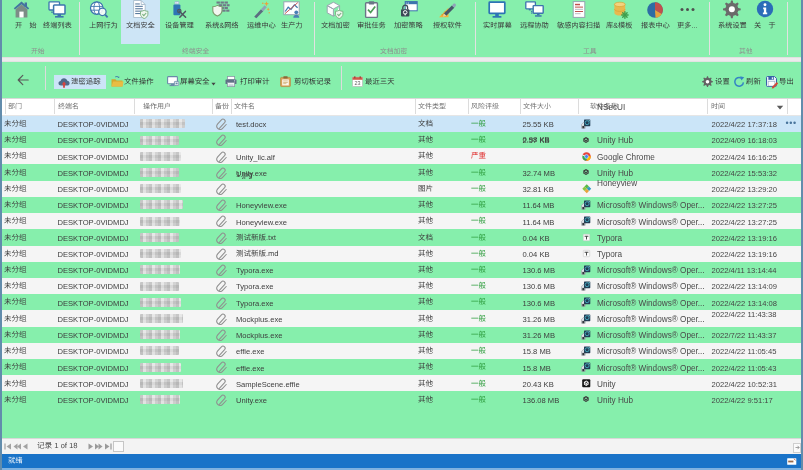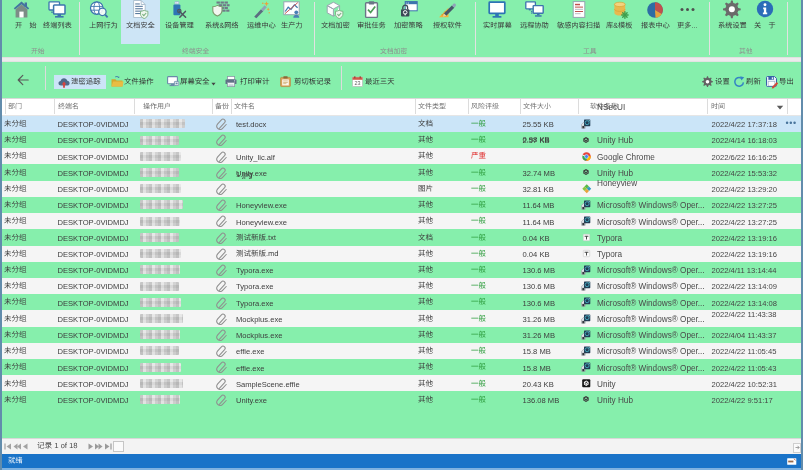--- a/index.html
+++ b/index.html
@@ -488,21 +488,21 @@
       <use href="#t_qt" fill="#3d3d3d"></use>
     </svg>
 <svg class="t" style="left:471.0px;top:136.2px" width="15.0" height="7.5" viewBox="0 0 15.0 7.5">
       <use href="#t_yb" fill="#2f9e3f"></use>
     </svg>
 <span class="lat" style="left:522.5px;top:136.4px">2.57 KB</span>
 <svg class="ic" style="left:582.5px;top:136.7px" width="6" height="6" viewBox="0 0 6 6">
       <use href="#uhub"></use>
     </svg>
 <span class="lat sn" style="left:597px;top:136.4px;color:#4a4a4a">Unity Hub</span>
-<span class="lat" style="left:711.5px;top:136.4px;color:#454545">2022/4/14 16:18:03</span>
+<span class="lat" style="left:711.5px;top:136.4px;color:#454545">2022/4/09 16:18:03</span>
 <div class="ab" style="left:2px;top:148.1px;width:799px;height:16.22px;background:#f5f5f5"></div>
 <svg class="t" style="left:4.0px;top:152.4px" width="22.5" height="7.5" viewBox="0 0 22.5 7.5">
       <use href="#t_wfz" fill="#3d3d3d"></use>
     </svg>
 <span class="lat" style="left:57.5px;top:152.6px">DESKTOP-0VIDMDJ</span>
 <div class="blur" style="left:139.5px;top:151.7px;width:41px"></div>
 <svg class="ic" style="left:216px;top:150.5px" width="11" height="12" viewBox="0 0 11 12">
       <use href="#clip"></use>
     </svg>
 <span class="lat" style="left:236px;top:152.6px">Unity_lic.alf</span>
@@ -514,21 +514,21 @@
     </svg>
 <span class="lat" style="left:522.5px;top:135px">0.98 KB</span>
 <svg class="ic" style="left:581.5px;top:151.7px" width="9" height="9" viewBox="0 0 9 9">
 <circle cx="4.5" cy="4.5" r="4.3" fill="#e8453c"></circle>
 <path d="M4.5 4.5 L0.8 6.8 A4.3 4.3 0 0 1 0.5 2.4 Z" fill="#fff"></path>
 <path d="M0.4 3.4 A4.3 4.3 0 0 0 4 8.8 L5.8 5.6 Z" fill="#34a853"></path>
 <path d="M4.6 8.8 A4.3 4.3 0 0 0 8.8 4.2 L5.6 4 Z" fill="#fbbc05"></path>
 <circle cx="4.5" cy="4.5" r="1.9" fill="#4285f4" stroke="#fff" stroke-width="0.5"></circle>
     </svg>
 <span class="lat sn" style="left:597px;top:152.6px;color:#4a4a4a">Google Chrome</span>
-<span class="lat" style="left:711.5px;top:152.6px;color:#454545">2022/6/22 16:16:25</span>
+<span class="lat" style="left:711.5px;top:152.6px;color:#454545">2022/4/24 16:16:25</span>
 <svg class="t" style="left:4.0px;top:168.7px" width="22.5" height="7.5" viewBox="0 0 22.5 7.5">
       <use href="#t_wfz" fill="#3d3d3d"></use>
     </svg>
 <span class="lat" style="left:57.5px;top:168.9px">DESKTOP-0VIDMDJ</span>
 <div class="blur" style="left:139.5px;top:168.0px;width:39px"></div>
 <svg class="ic" style="left:216px;top:166.8px" width="11" height="12" viewBox="0 0 11 12">
       <use href="#clip"></use>
     </svg>
 <span class="lat" style="left:236px;top:168.9px">Unity.exe</span>
 <svg class="t" style="left:418.0px;top:168.7px" width="15.0" height="7.5" viewBox="0 0 15.0 7.5">
@@ -757,21 +757,21 @@
       <use href="#t_qt" fill="#3d3d3d"></use>
     </svg>
 <svg class="t" style="left:471.0px;top:330.9px" width="15.0" height="7.5" viewBox="0 0 15.0 7.5">
       <use href="#t_yb" fill="#2f9e3f"></use>
     </svg>
 <span class="lat" style="left:522.5px;top:331.1px">31.26 MB</span>
 <svg class="ic" style="left:581px;top:329.8px" width="9.5" height="9.5" viewBox="0 0 9.5 9.5">
       <use href="#msi"></use>
     </svg>
 <span class="lat sn" style="left:597px;top:331.1px;color:#4a4a4a">Microsoft® Windows® Oper...</span>
-<span class="lat" style="left:711.5px;top:331.1px;color:#454545">2022/4/04 11:43:37</span>
+<span class="lat" style="left:711.5px;top:331.1px;color:#454545">2022/7/22 11:43:37</span>
 <div class="ab" style="left:2px;top:342.8px;width:799px;height:16.22px;background:#f5f5f5"></div>
 <svg class="t" style="left:4.0px;top:347.1px" width="22.5" height="7.5" viewBox="0 0 22.5 7.5">
       <use href="#t_wfz" fill="#3d3d3d"></use>
     </svg>
 <span class="lat" style="left:57.5px;top:347.3px">DESKTOP-0VIDMDJ</span>
 <div class="blur" style="left:139.5px;top:346.4px;width:39px"></div>
 <svg class="ic" style="left:216px;top:345.2px" width="11" height="12" viewBox="0 0 11 12">
       <use href="#clip"></use>
     </svg>
 <span class="lat" style="left:236px;top:347.3px">effie.exe</span>

